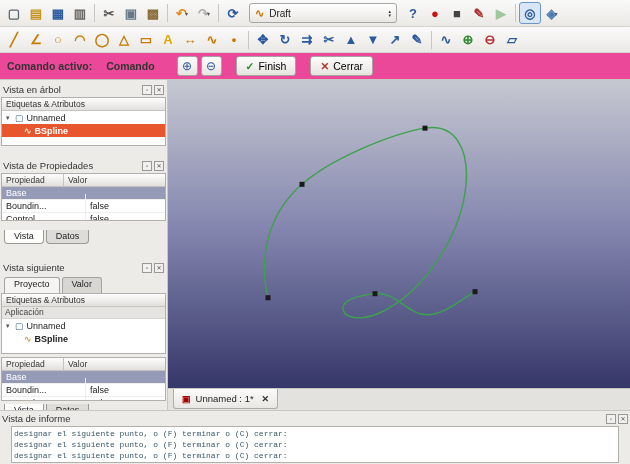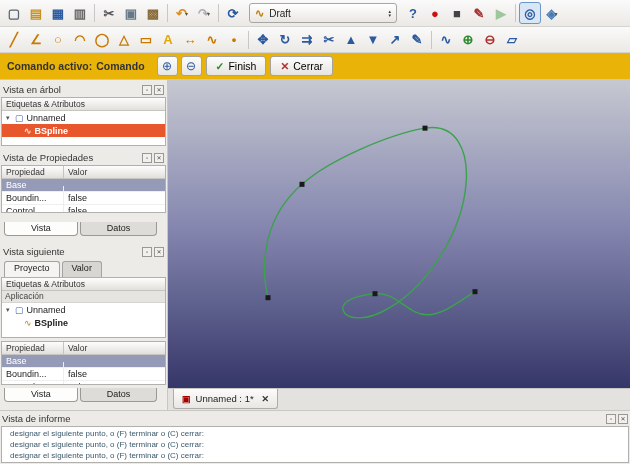--- a/index.html
+++ b/index.html
@@ -11,70 +11,70 @@
   .tb1{height:27px}
   .tb2{height:26px}
   .tbtn{width:22px;height:22px;display:flex;align-items:center;justify-content:center;font-size:13px;font-weight:bold;border-radius:3px;flex:0 0 auto}
   .tbtn .dd{font-size:6px;color:#555;margin-left:-2px;font-weight:normal}
   .tbtn.hl{border:1px solid #6a96c8;background:#d8e6f6}
   .tsep{width:1px;height:18px;background:#c9c7c3;margin:0 3px;flex:0 0 auto}
   .combo{height:20px;min-width:148px;border:1px solid #a8a6a2;border-radius:3px;background:linear-gradient(#ffffff,#e9e7e3);display:flex;align-items:center;gap:5px;padding:0 5px;margin:0 5px;font-size:10px}
   .combo .wbicon{color:#c87a00;font-weight:bold;font-size:11px}
   .combo .spin{margin-left:auto;display:flex;flex-direction:column;font-size:5px;line-height:4px;color:#333}
 
-  .cmdbar{height:27px;display:flex;align-items:center;gap:4px;padding:0 7px;background:#eab308;border-bottom:1px solid #c9c7c3;flex:0 0 auto}
+  .cmdbar{height:27px;display:flex;align-items:center;gap:14px;padding:0 7px;background:#ec4899;border-bottom:1px solid #c9c7c3;flex:0 0 auto}
   .cmdbar .lbl,.cmdbar .cmd{font-weight:bold;font-size:10.5px;color:#333}
   .smallbtn{width:21px;height:20px;border:1px solid #a5a3a0;border-radius:3px;background:linear-gradient(#fdfdfd,#e8e6e2);display:flex;align-items:center;justify-content:center;font-size:12px}
   .pushbtn{height:20px;border:1px solid #a5a3a0;border-radius:3px;background:linear-gradient(#fdfdfd,#e6e4e0);display:flex;align-items:center;gap:4px;padding:0 9px;font-size:10.5px}
   .pushbtn .bicon{font-weight:bold}
 
   .body{flex:1;display:flex;overflow:hidden}
-  .left{width:168px;flex:0 0 168px;padding:2px 1px 0 1px;display:flex;flex-direction:column;gap:4px;background:#edebe7;border-right:1px solid #c9c7c3;overflow:hidden}
+  .left{width:168px;flex:0 0 168px;padding:2px 1px 0 1px;display:flex;flex-direction:column;gap:12px;background:#edebe7;border-right:1px solid #c9c7c3;overflow:hidden}
   .panel{display:flex;flex-direction:column;overflow:hidden;flex:0 0 auto}
   .ptitle{height:15px;display:flex;align-items:center;font-size:9.5px;color:#333;padding:0 2px;flex:0 0 auto}
   .pbtns{margin-left:auto;display:flex}
   .pbtn{width:10px;height:10px;border:1px solid #9a9896;background:#f2f0ec;font-size:6px;line-height:8px;text-align:center;color:#555;margin-left:2px}
   .pbox{border:1px solid #b2b0ac;background:#fff;overflow:hidden;display:flex;flex-direction:column}
   .colhead{height:13px;background:linear-gradient(#fdfdfd,#e2e0dc);border-bottom:1px solid #c6c4c0;font-size:8.5px;padding:1px 4px;color:#333;flex:0 0 auto;white-space:nowrap}
   .subhead{height:12px;background:#e6e4e0;border-bottom:1px solid #d6d4d0;font-size:8.5px;padding:0 3px;color:#444}
   .trow{height:13px;display:flex;align-items:center;font-size:9px;padding-left:4px;white-space:nowrap}
   .trow .exp{font-size:7px;color:#555;width:9px}
   .trow .ticon{font-size:9px;margin-right:3px}
   .trow.root .tlabel{font-weight:normal}
   .trow.sel{background:#e8562e;color:#fff;font-weight:bold;padding-left:22px}
   .trow.child{padding-left:22px}
   .trow.child .tlabel{font-weight:bold}
 
   .phead{display:flex;height:13px;background:linear-gradient(#fdfdfd,#e2e0dc);border-bottom:1px solid #c6c4c0;font-size:8.5px;color:#333;flex:0 0 auto}
   .phead .c1{width:62px;border-right:1px solid #c6c4c0;padding:1px 4px}
   .phead .c2{flex:1;padding:1px 4px}
   .prow{display:flex;height:13px;font-size:9px;border-bottom:1px solid #efefef;align-items:center;flex:0 0 auto}
-  .prow .c1{width:62px;border-right:1px solid #eee;padding:7px 4px;overflow:hidden;white-space:nowrap}
+  .prow .c1{width:84px;border-right:1px solid #eee;padding:7px 4px;overflow:hidden;white-space:nowrap}
   .prow .c2{flex:1;padding:0 4px}
   .prow.group{background:#959bb7;color:#fff;padding-left:4px}
 
   .ptabs{height:18px;display:flex;align-items:flex-start;gap:2px;padding-left:3px;flex:0 0 auto}
-  .ptab{border:1px solid #9b9993;border-top:none;background:#dedcd8;padding:1px 26px 2px;font-size:9px;border-radius:0 0 4px 4px}
+  .ptab{border:1px solid #9b9993;border-top:none;background:#dedcd8;padding:1px 9px 2px;font-size:9px;border-radius:0 0 4px 4px}
   .ptab.active{background:#fdfdfc}
   .ctabs{height:18px;display:flex;gap:2px;padding:2px 3px 0;flex:0 0 auto}
   .ctab{border:1px solid #a5a3a0;border-bottom:none;border-radius:3px 3px 0 0;padding:1px 9px;font-size:9px;background:#d8d6d2}
   .ctab.active{background:#f5f4f2}
 
   .main{flex:1;display:flex;flex-direction:column;overflow:hidden}
   .viewport{flex:1;position:relative}
   .viewport svg{position:absolute;left:0;top:0;width:100%;height:100%}
   #spline-path{fill:none;stroke-width:1.4}
 
   .mditabs{height:22px;background:#e4e2de;border-top:1px solid #c9c7c3;display:flex;align-items:flex-start;padding-left:5px;flex:0 0 auto}
   .mditab{height:20px;display:flex;align-items:center;gap:5px;background:linear-gradient(#fbfbfa,#e9e7e3);border:1px solid #aeaca8;border-top:none;border-radius:0 0 3px 3px;padding:0 8px;font-size:9.5px}
   .mditab .docicon{color:#a40000;font-size:9px;font-weight:bold}
   .mditab .close{font-weight:bold;font-size:9px;color:#333;margin-left:3px}
 
   .report{flex:0 0 auto;border-top:1px solid #c9c7c3;background:#edebe7}
-  .report .lines{background:#fff;border:1px solid #b2b0ac;margin:0 1px 1px;height:37px;overflow:hidden;font-family:Liberation Sans, sans-serif;font-size:8px;line-height:11px;color:#3a586a;padding:1px 8px;white-space:nowrap}
+  .report .lines{background:#fff;border:1px solid #b2b0ac;margin:0 11px 1px;height:37px;overflow:hidden;font-family:Liberation Mono, monospace;font-size:8px;line-height:11px;color:#3a586a;padding:1px 2px;white-space:nowrap}
 </style>
 </head>
 <body>
 
 <div class="app">
 
   <div class="toolbar tb1">
     <span id="tb-main-left" style="display:flex;align-items:center">
         <span class="tbtn">
           <span style="color: rgb(91, 103, 112);">▢</span>

